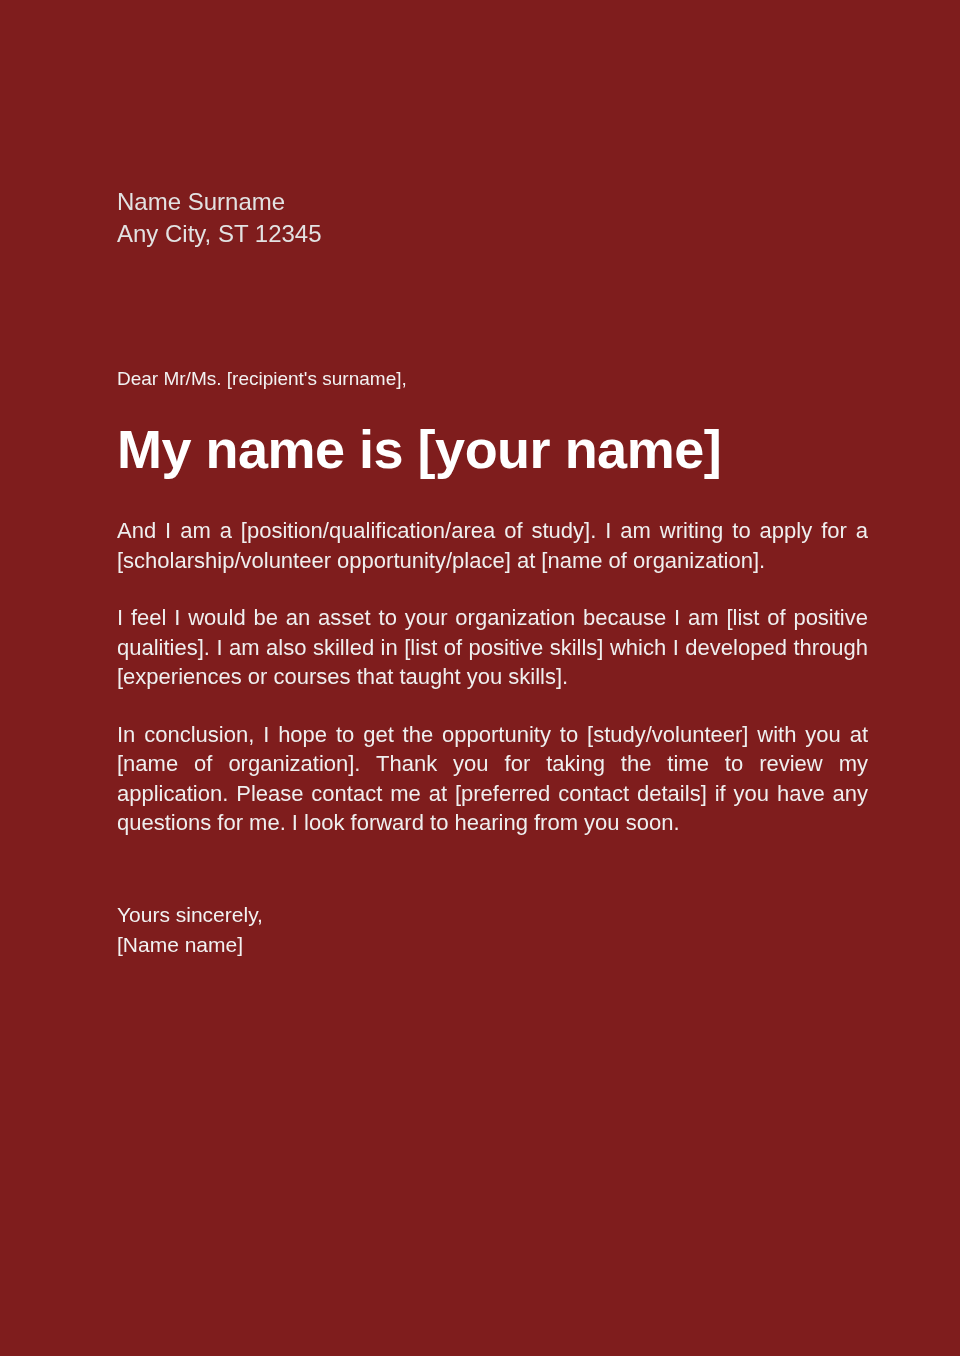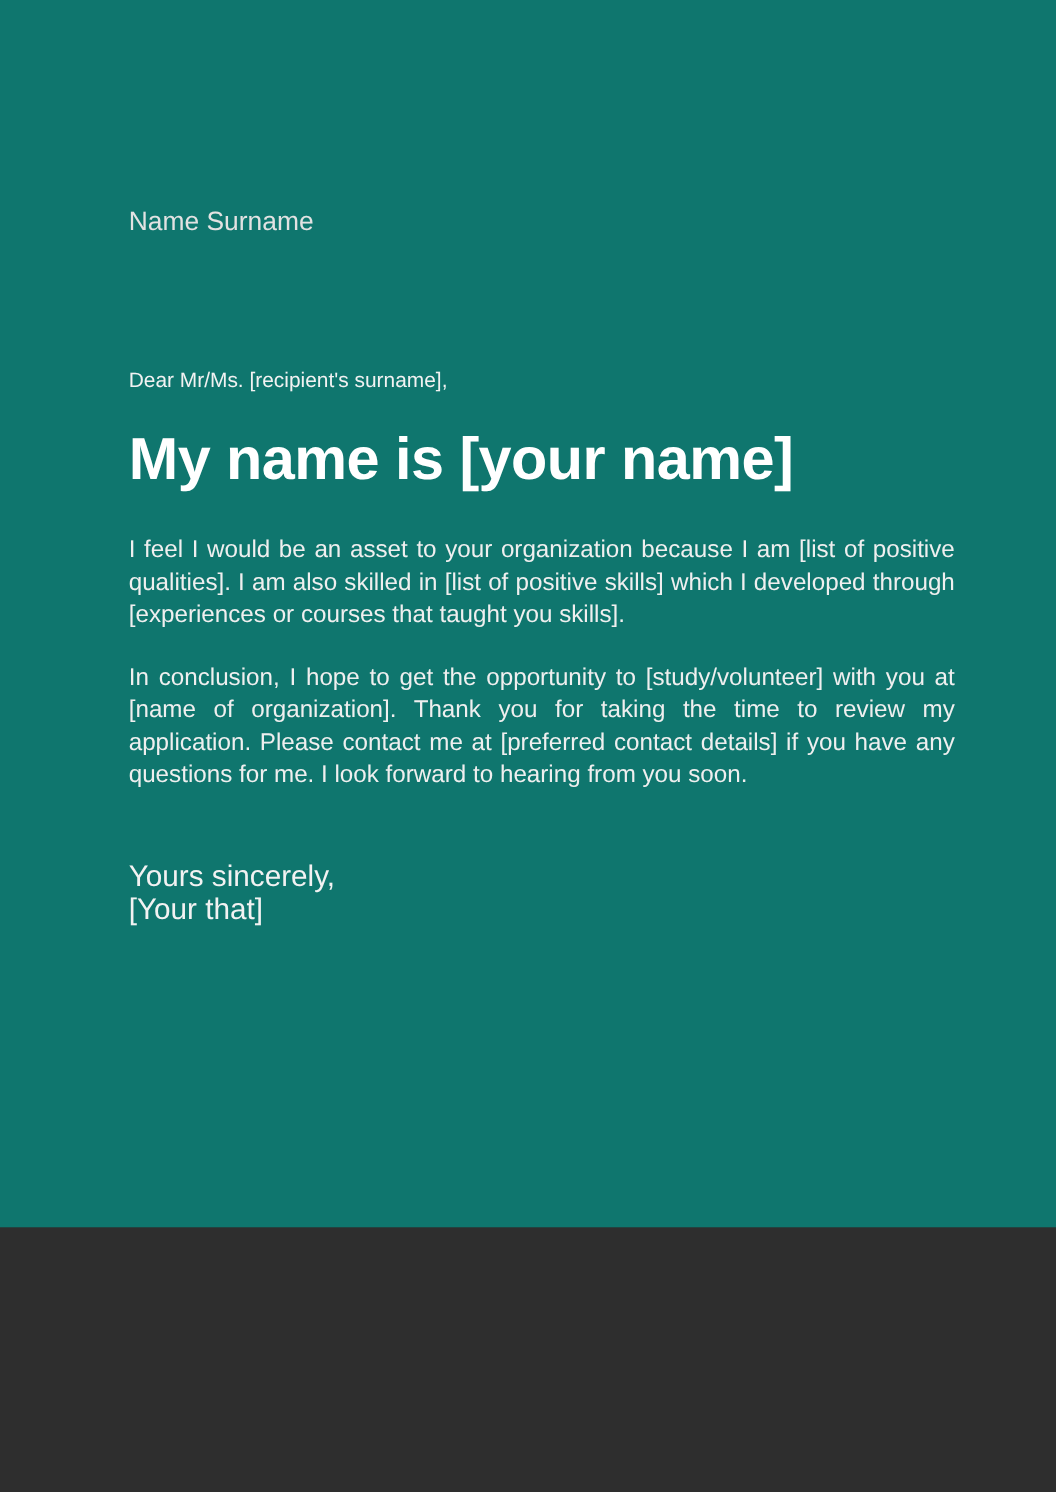--- a/index.html
+++ b/index.html
@@ -3,23 +3,23 @@
 <meta charset="utf-8">
 <style>
   html, body {
     margin: 0;
     padding: 0;
     background: #2e2e2e;
   }
   .page {
     position: relative;
     width: 960px;
-    height: 1116px;
+    height: 1356px;
     margin: 0 auto;
-    background: #0f766e;
+    background: #7f1d1d;
     box-sizing: border-box;
     padding: 186px 92px 0 117px;
     font-family: "Liberation Sans", sans-serif;
     overflow: hidden;
   }
   .sender-block {
     color: #e2e2e2;
     font-size: 24px;
     line-height: 32px;
     font-weight: 400;
@@ -49,40 +49,42 @@
     line-height: 29.5px;
     text-align: justify;
     font-weight: 400;
   }
   .body-paragraph:first-child {
     margin-top: 34px;
   }
   .closing-block {
     margin-top: 62px;
     color: #f2f2f2;
-    font-size: 27px;
+    font-size: 21px;
     line-height: 30px;
   }
 </style>
 </head>
 <body>
 
 <div class="page">
 
   <div class="sender-block">
     <div>Name Surname</div>
+    <div>Any City, ST 12345</div>
   </div>
 
   <div class="greeting">Dear Mr/Ms. [recipient's surname],</div>
 
   <h1 class="headline" style="margin:22px 0 12px 0;">My name is [your name]</h1>
 
   <div class="body-copy">
+    <p class="body-paragraph">And I am a [position/qualification/area of study]. I am writing to apply for a [scholarship/volunteer opportunity/place] at [name of organization].</p>
     <p class="body-paragraph">I feel I would be an asset to your organization because I am [list of positive qualities]. I am also skilled in [list of positive skills] which I developed through [experiences or courses that taught you skills].</p>
     <p class="body-paragraph">In conclusion, I hope to get the opportunity to [study/volunteer] with you at [name of organization]. Thank you for taking the time to review my application. Please contact me at [preferred contact details] if you have any questions for me. I look forward to hearing from you soon.</p>
   </div>
 
   <div class="closing-block">
     <div>Yours sincerely,</div>
-    <div>[Your that]</div>
+    <div>[Name name]</div>
   </div>
 
 </div>
 
 </body></html>

